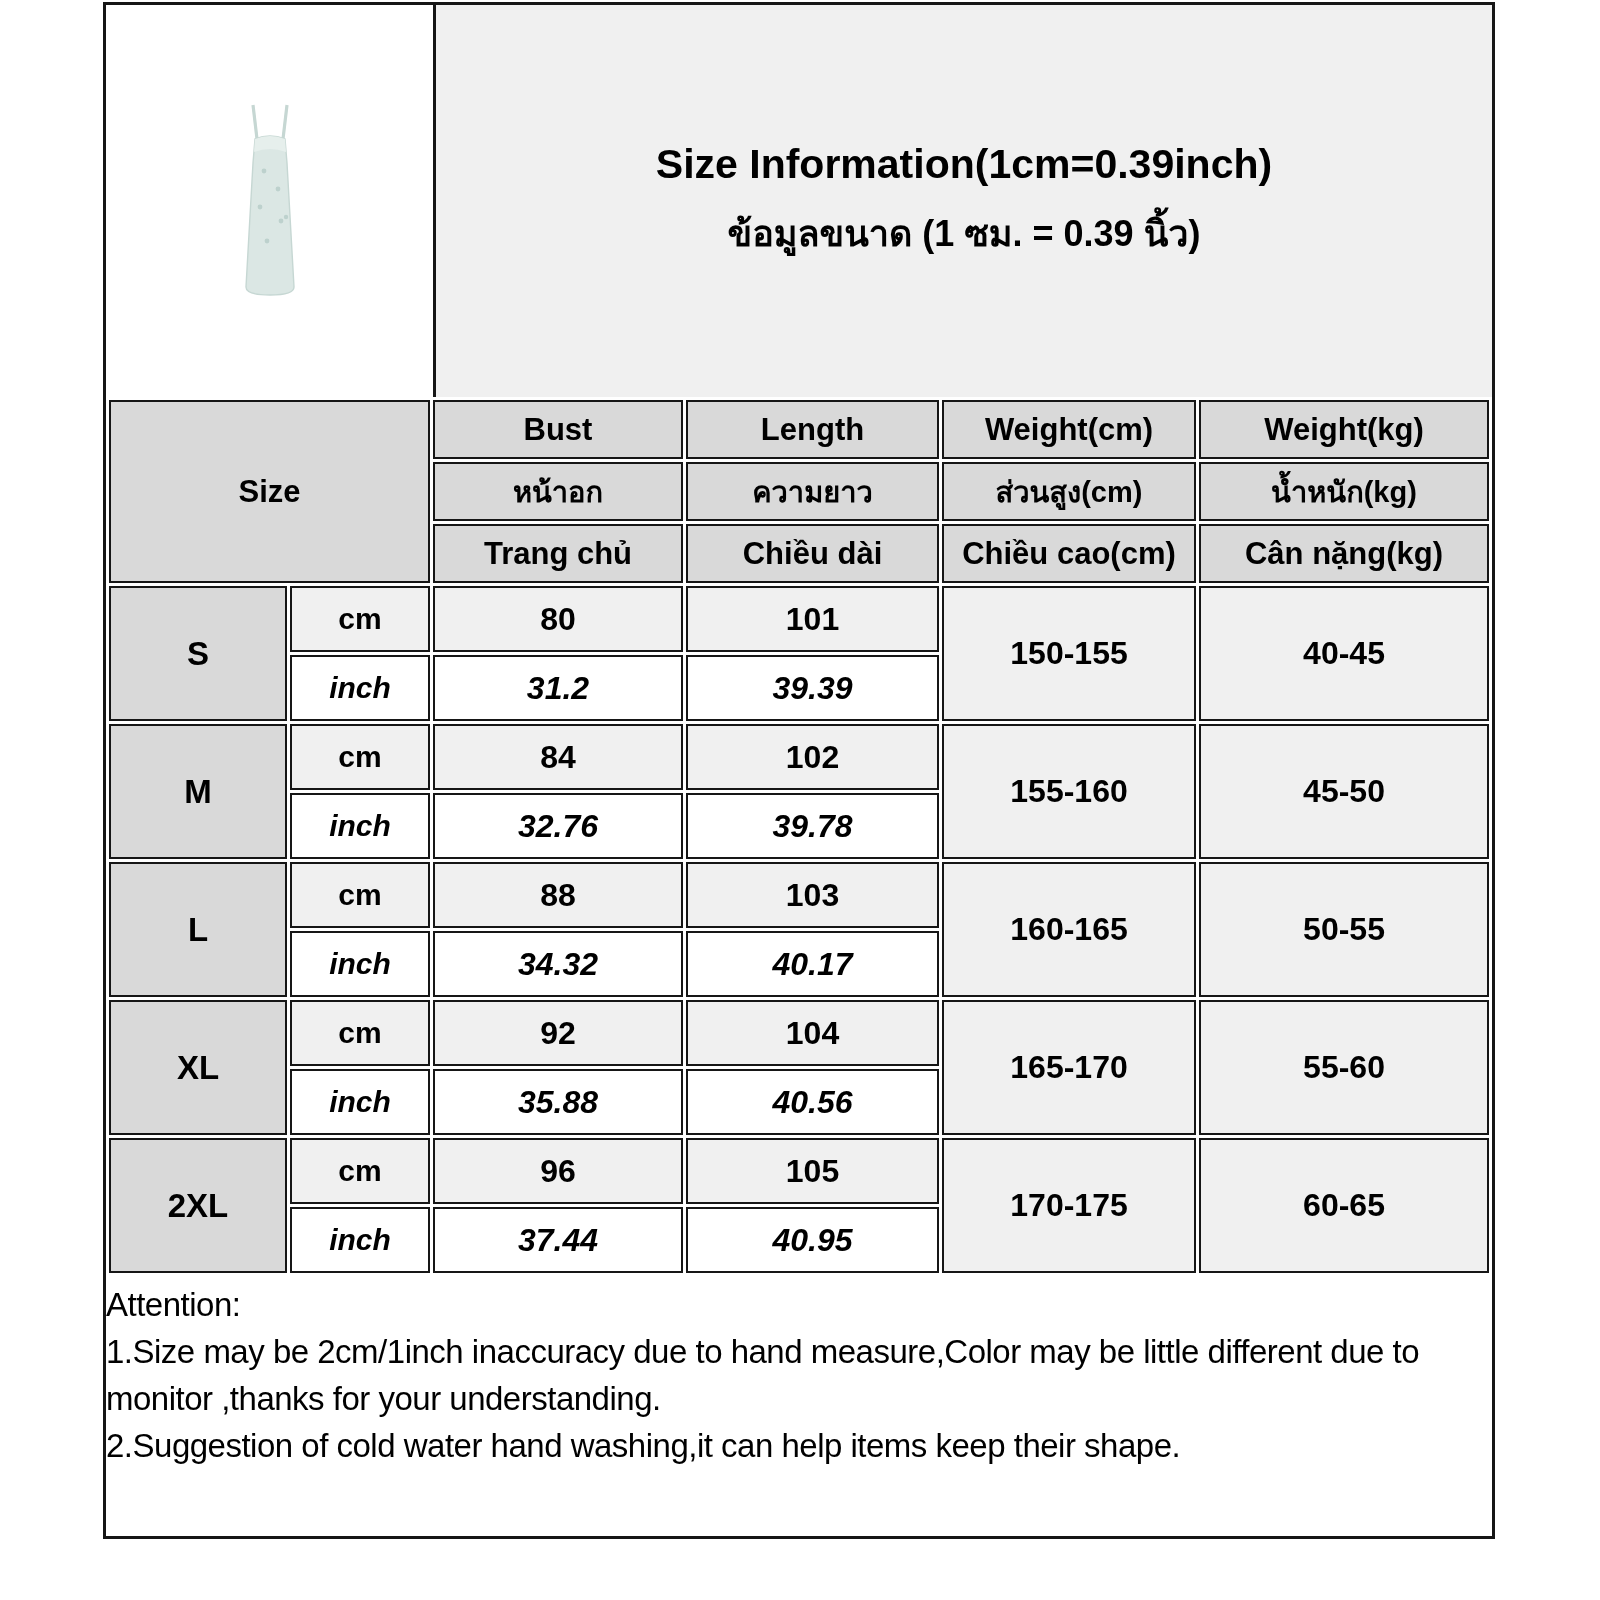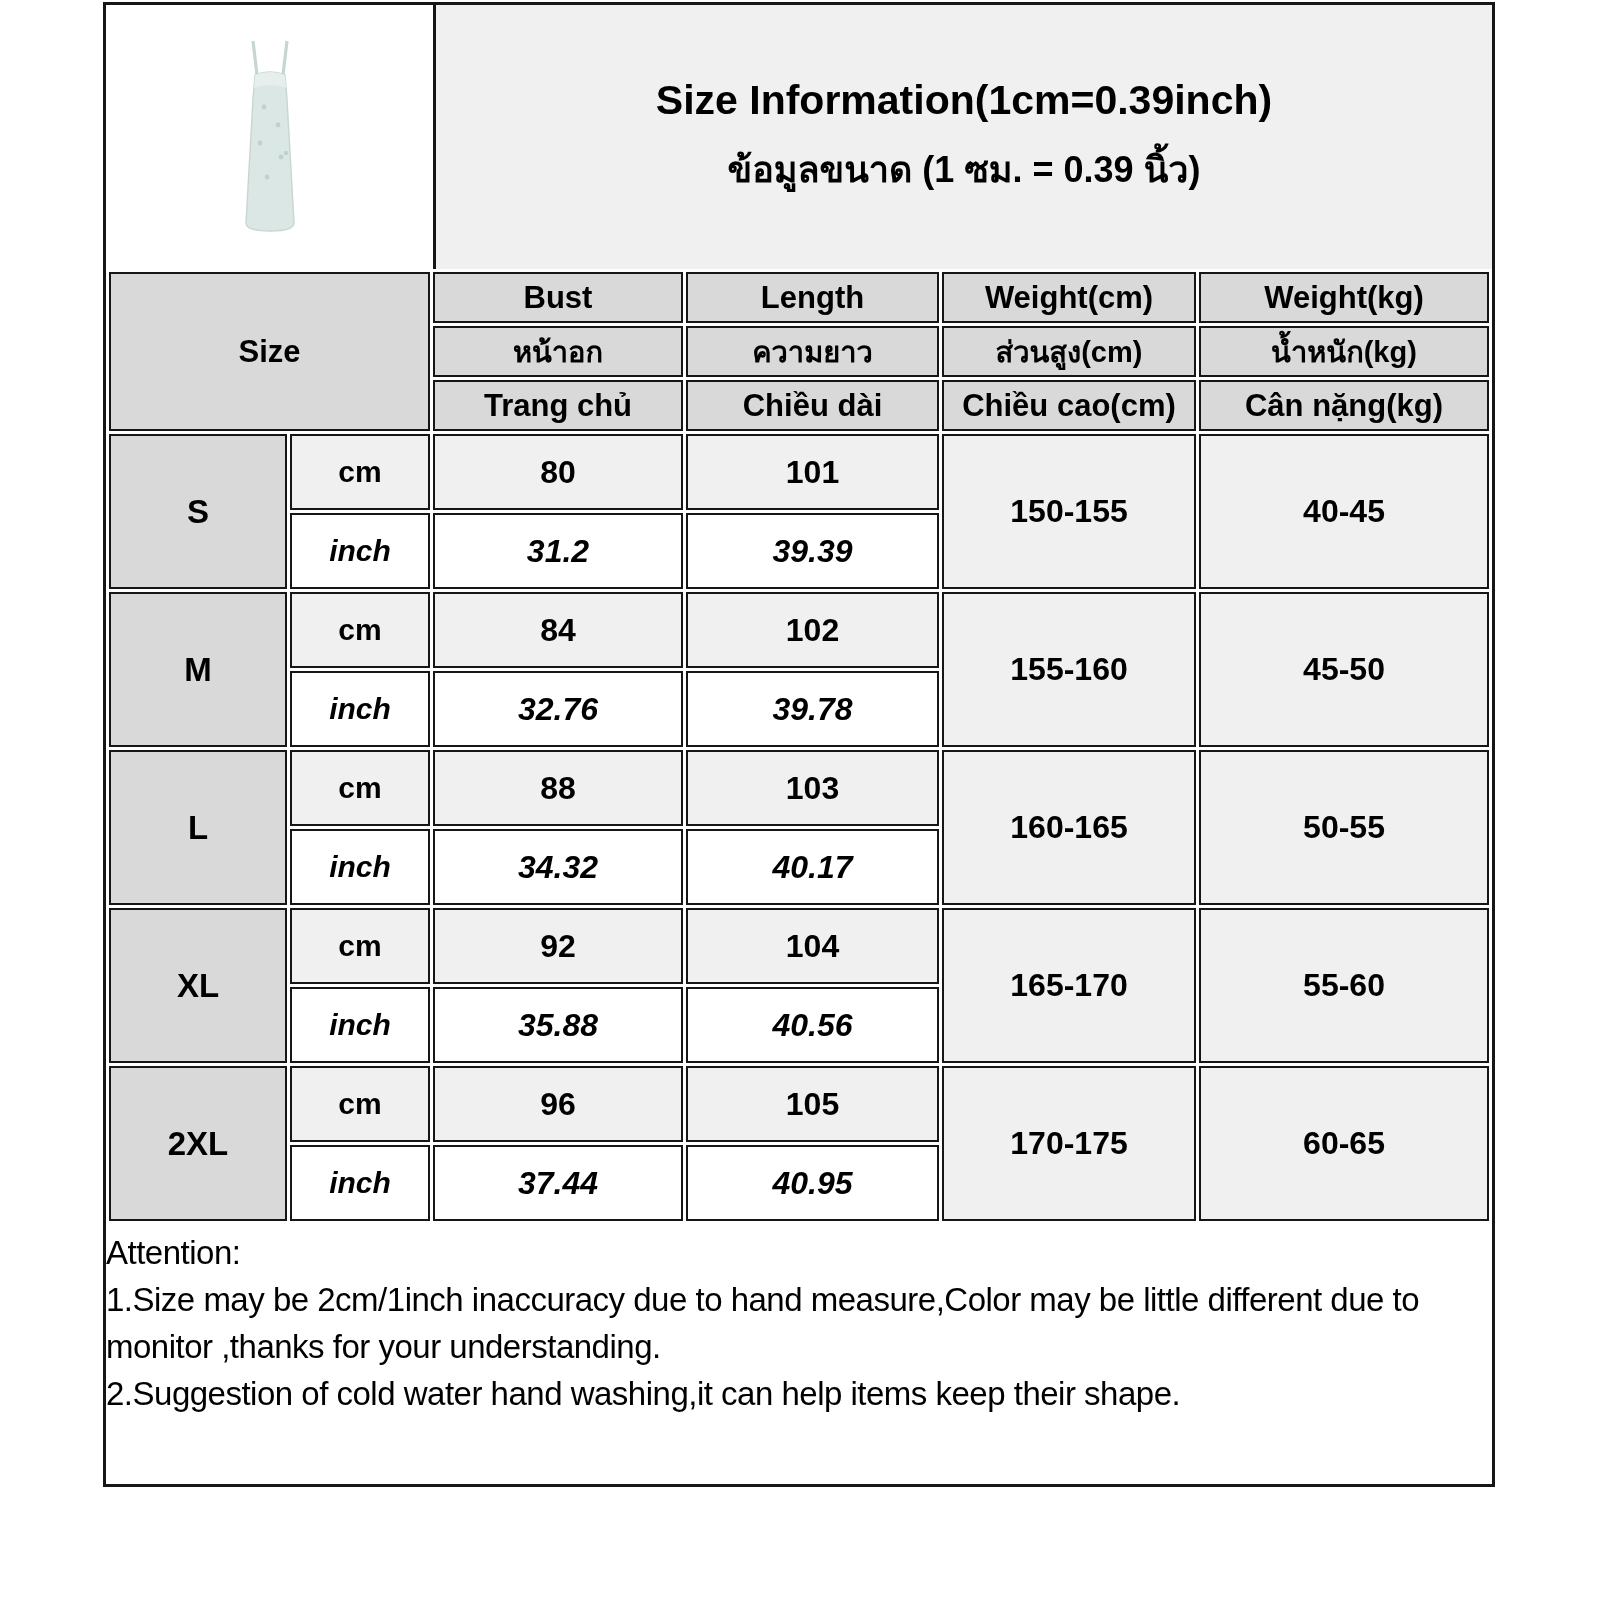--- a/index.html
+++ b/index.html
@@ -18,21 +18,21 @@
   body{
     width:1600px;height:1600px;position:relative;background:#ffffff;
     font-family:"Liberation Sans", sans-serif;color:var(--text);
     -webkit-font-smoothing:antialiased;
   }
   .sheet{
     position:absolute;left:103px;top:2px;width:1392px;
     box-sizing:border-box;border:3px solid var(--border);background:#fff;
   }
   
-  .top{display:flex;height:264px;}
+  .top{display:flex;height:392px;}
   .product-cell{
     width:330px;flex:0 0 330px;background:var(--white-bg);
     border-right:3px solid var(--border);
     display:flex;align-items:center;justify-content:center;box-sizing:border-box;
   }
   .title-cell{
     flex:1;background:var(--title-bg);
     display:flex;flex-direction:column;align-items:center;justify-content:center;
     gap:17px;font-weight:bold;text-align:center;
   }
@@ -42,24 +42,24 @@
   
   table.size-table{
     width:100%;border-collapse:separate;border-spacing:3px;
     table-layout:fixed;background:#fff;
   }
   table.size-table td{
     box-sizing:border-box;border:2px solid var(--border);
     text-align:center;vertical-align:middle;overflow:hidden;
     font-weight:bold;padding:0 4px;
   }
-  tr.hrow td{height:51px;background:var(--header-bg);font-size:31px;}
+  tr.hrow td{height:59px;background:var(--header-bg);font-size:31px;}
   tr.hrow td.th-lang{font-size:29px;}
   td.size-head{background:var(--header-bg);font-size:57px;font-weight:bold;}
-  tr.drow td{height:76px;}
+  tr.drow td{height:66px;}
   td.size-label{background:var(--size-col-bg);font-size:33px;}
   td.unit{font-size:30px;}
   td.shade{background:var(--shade-bg);}
   td.plain{background:var(--white-bg);font-style:italic;}
   td.val{font-weight:400;font-size:32px;}
   td.range{background:var(--shade-bg);font-weight:400;font-size:32px;}
   
   .attention{
     background:#fff;padding:6px 12px 34px 0;
     font-size:33px;font-weight:400;line-height:1.42;min-height:220px;

